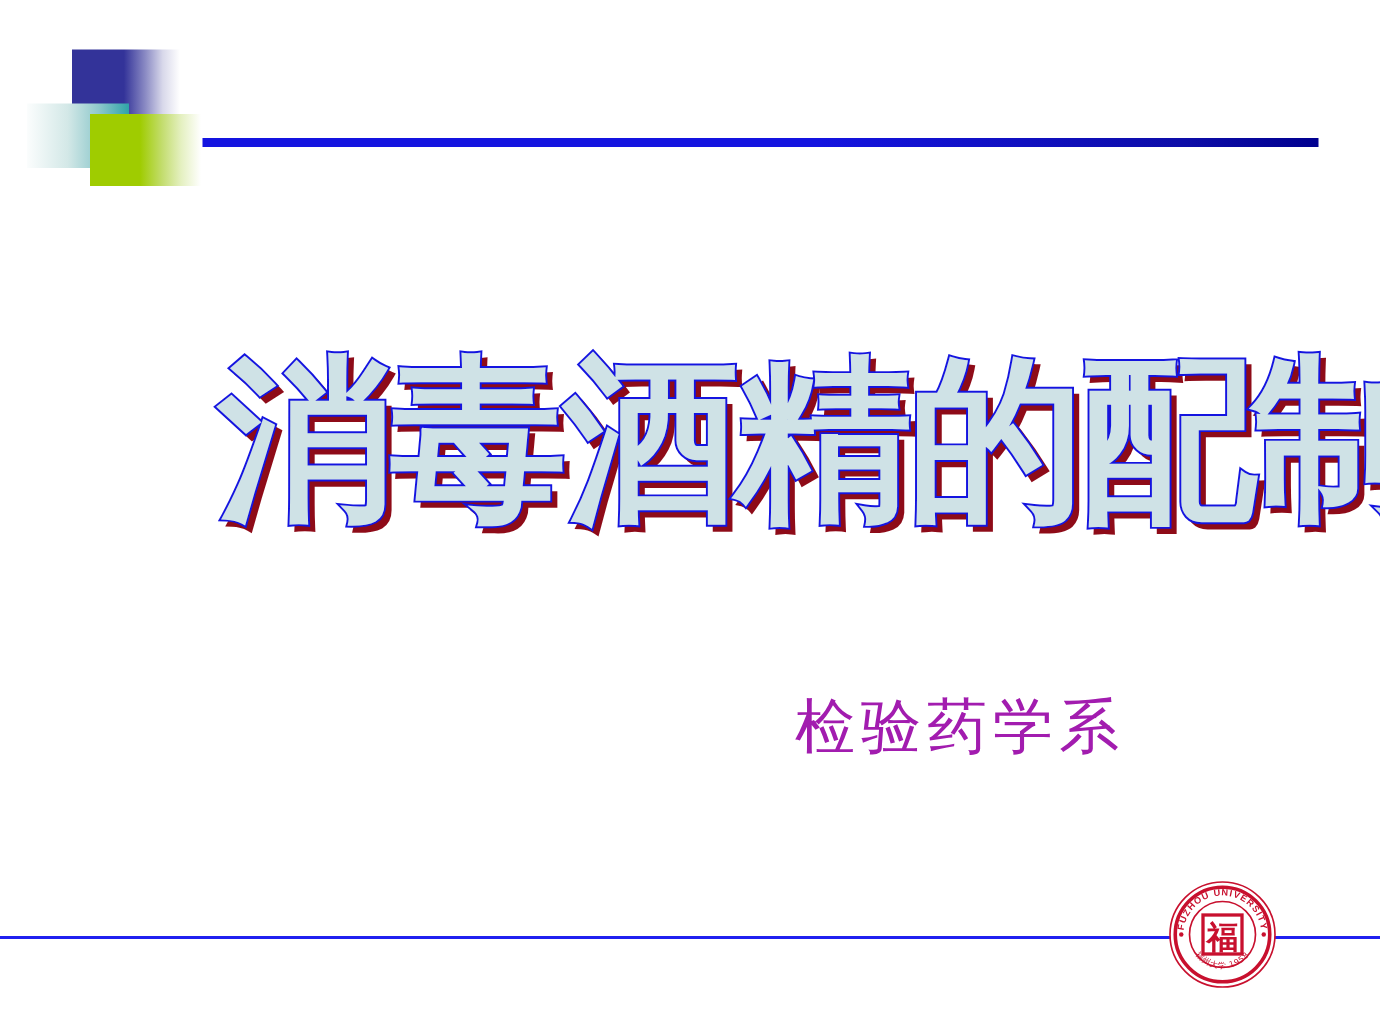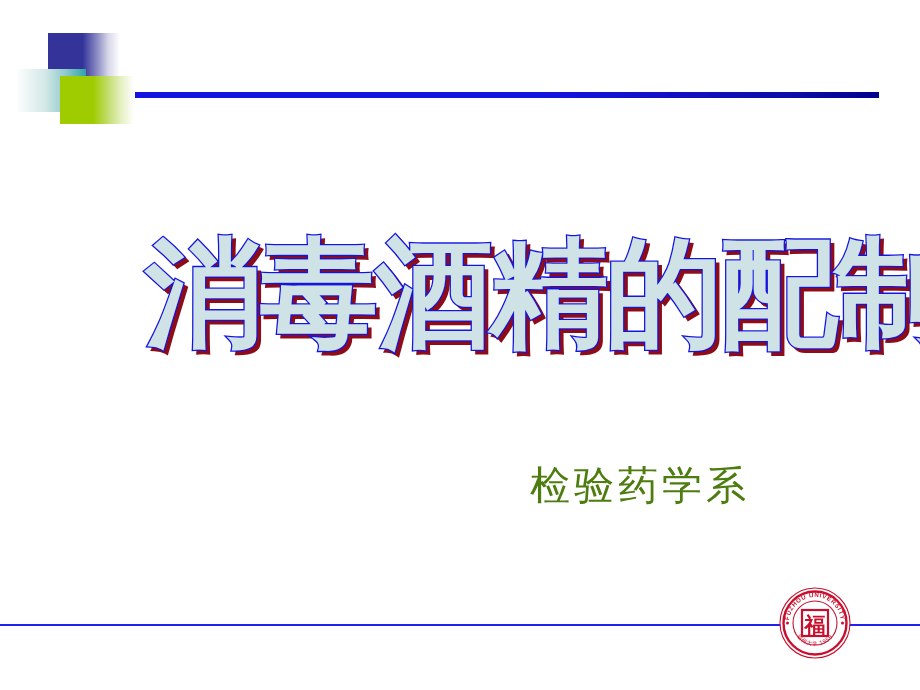--- a/index.html
+++ b/index.html
@@ -98,21 +98,21 @@
 
   
   #subtitle {
     position: absolute;
     left: 440px;
     top: 448px;
     width: 400px;
     text-align: center;
     font-family: "DejaVu Serif", "Liberation Serif", serif;
     font-size: 40px;
-    color: #4d7c0f;
+    color: #a21caf;
     line-height: 74px;
   }
   #subtitle .sub-line {
     display: block;
     letter-spacing: 4px;
   }
 
   
   #seal {
     position: absolute;

